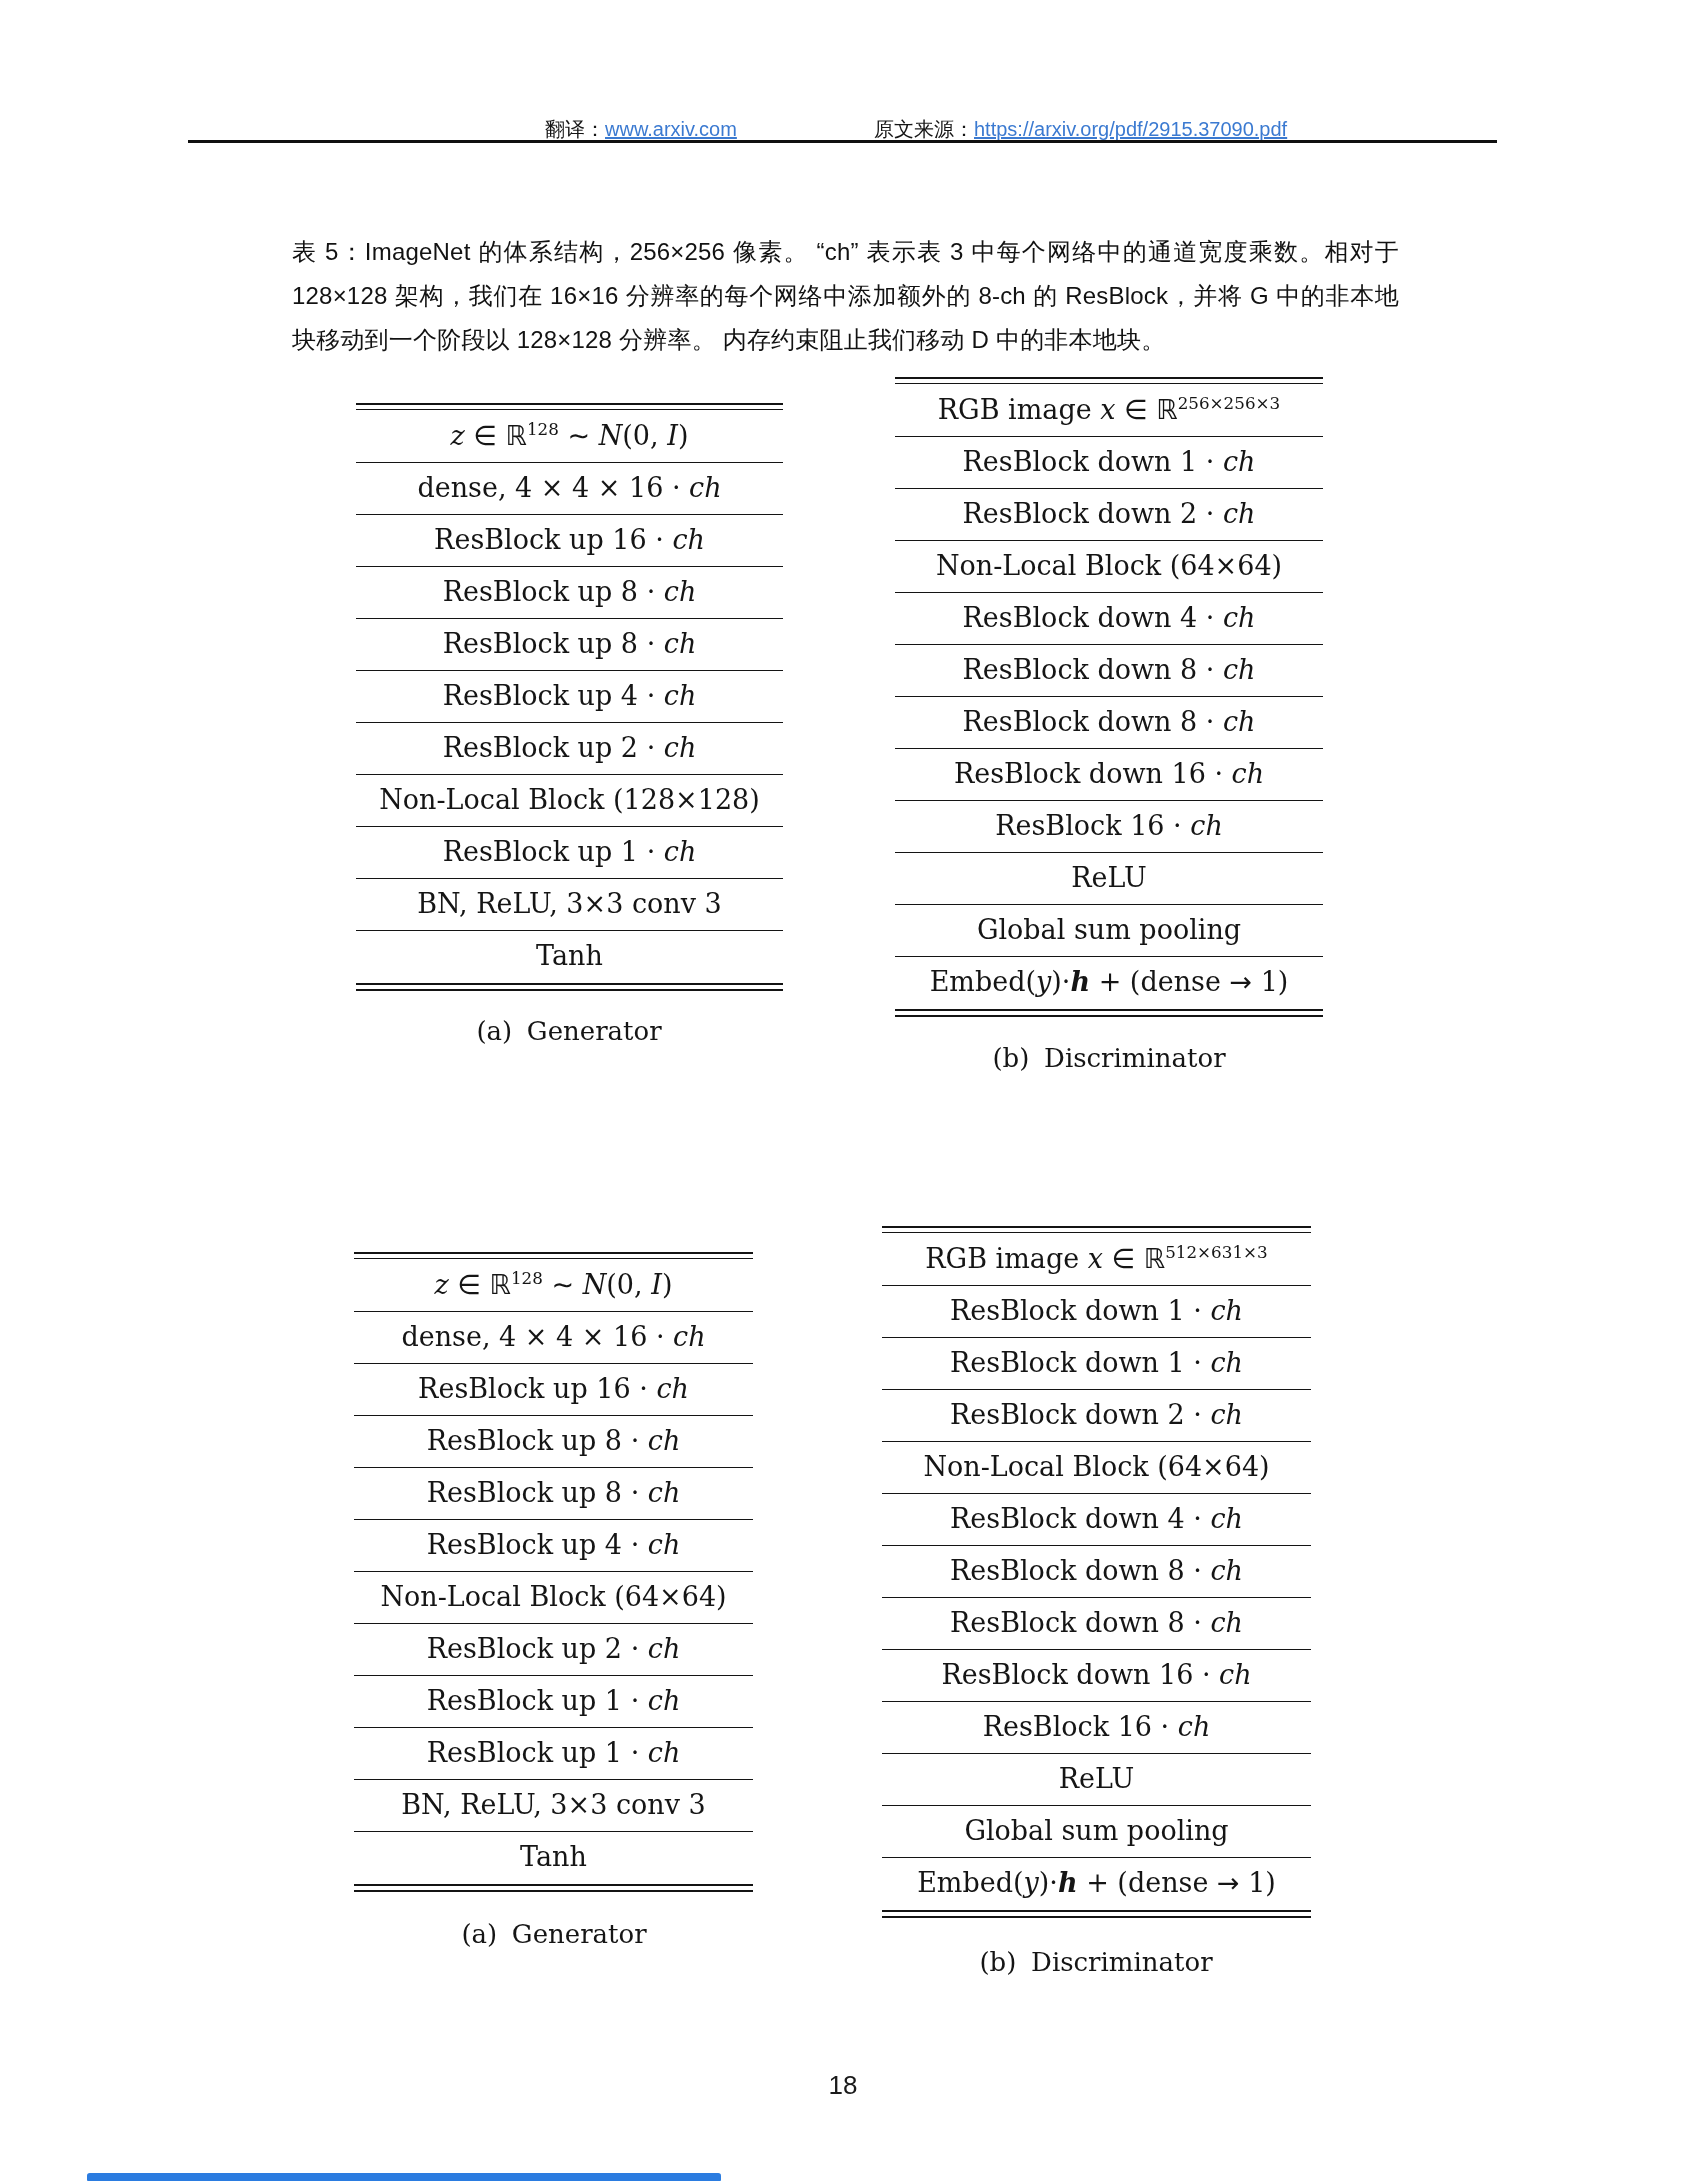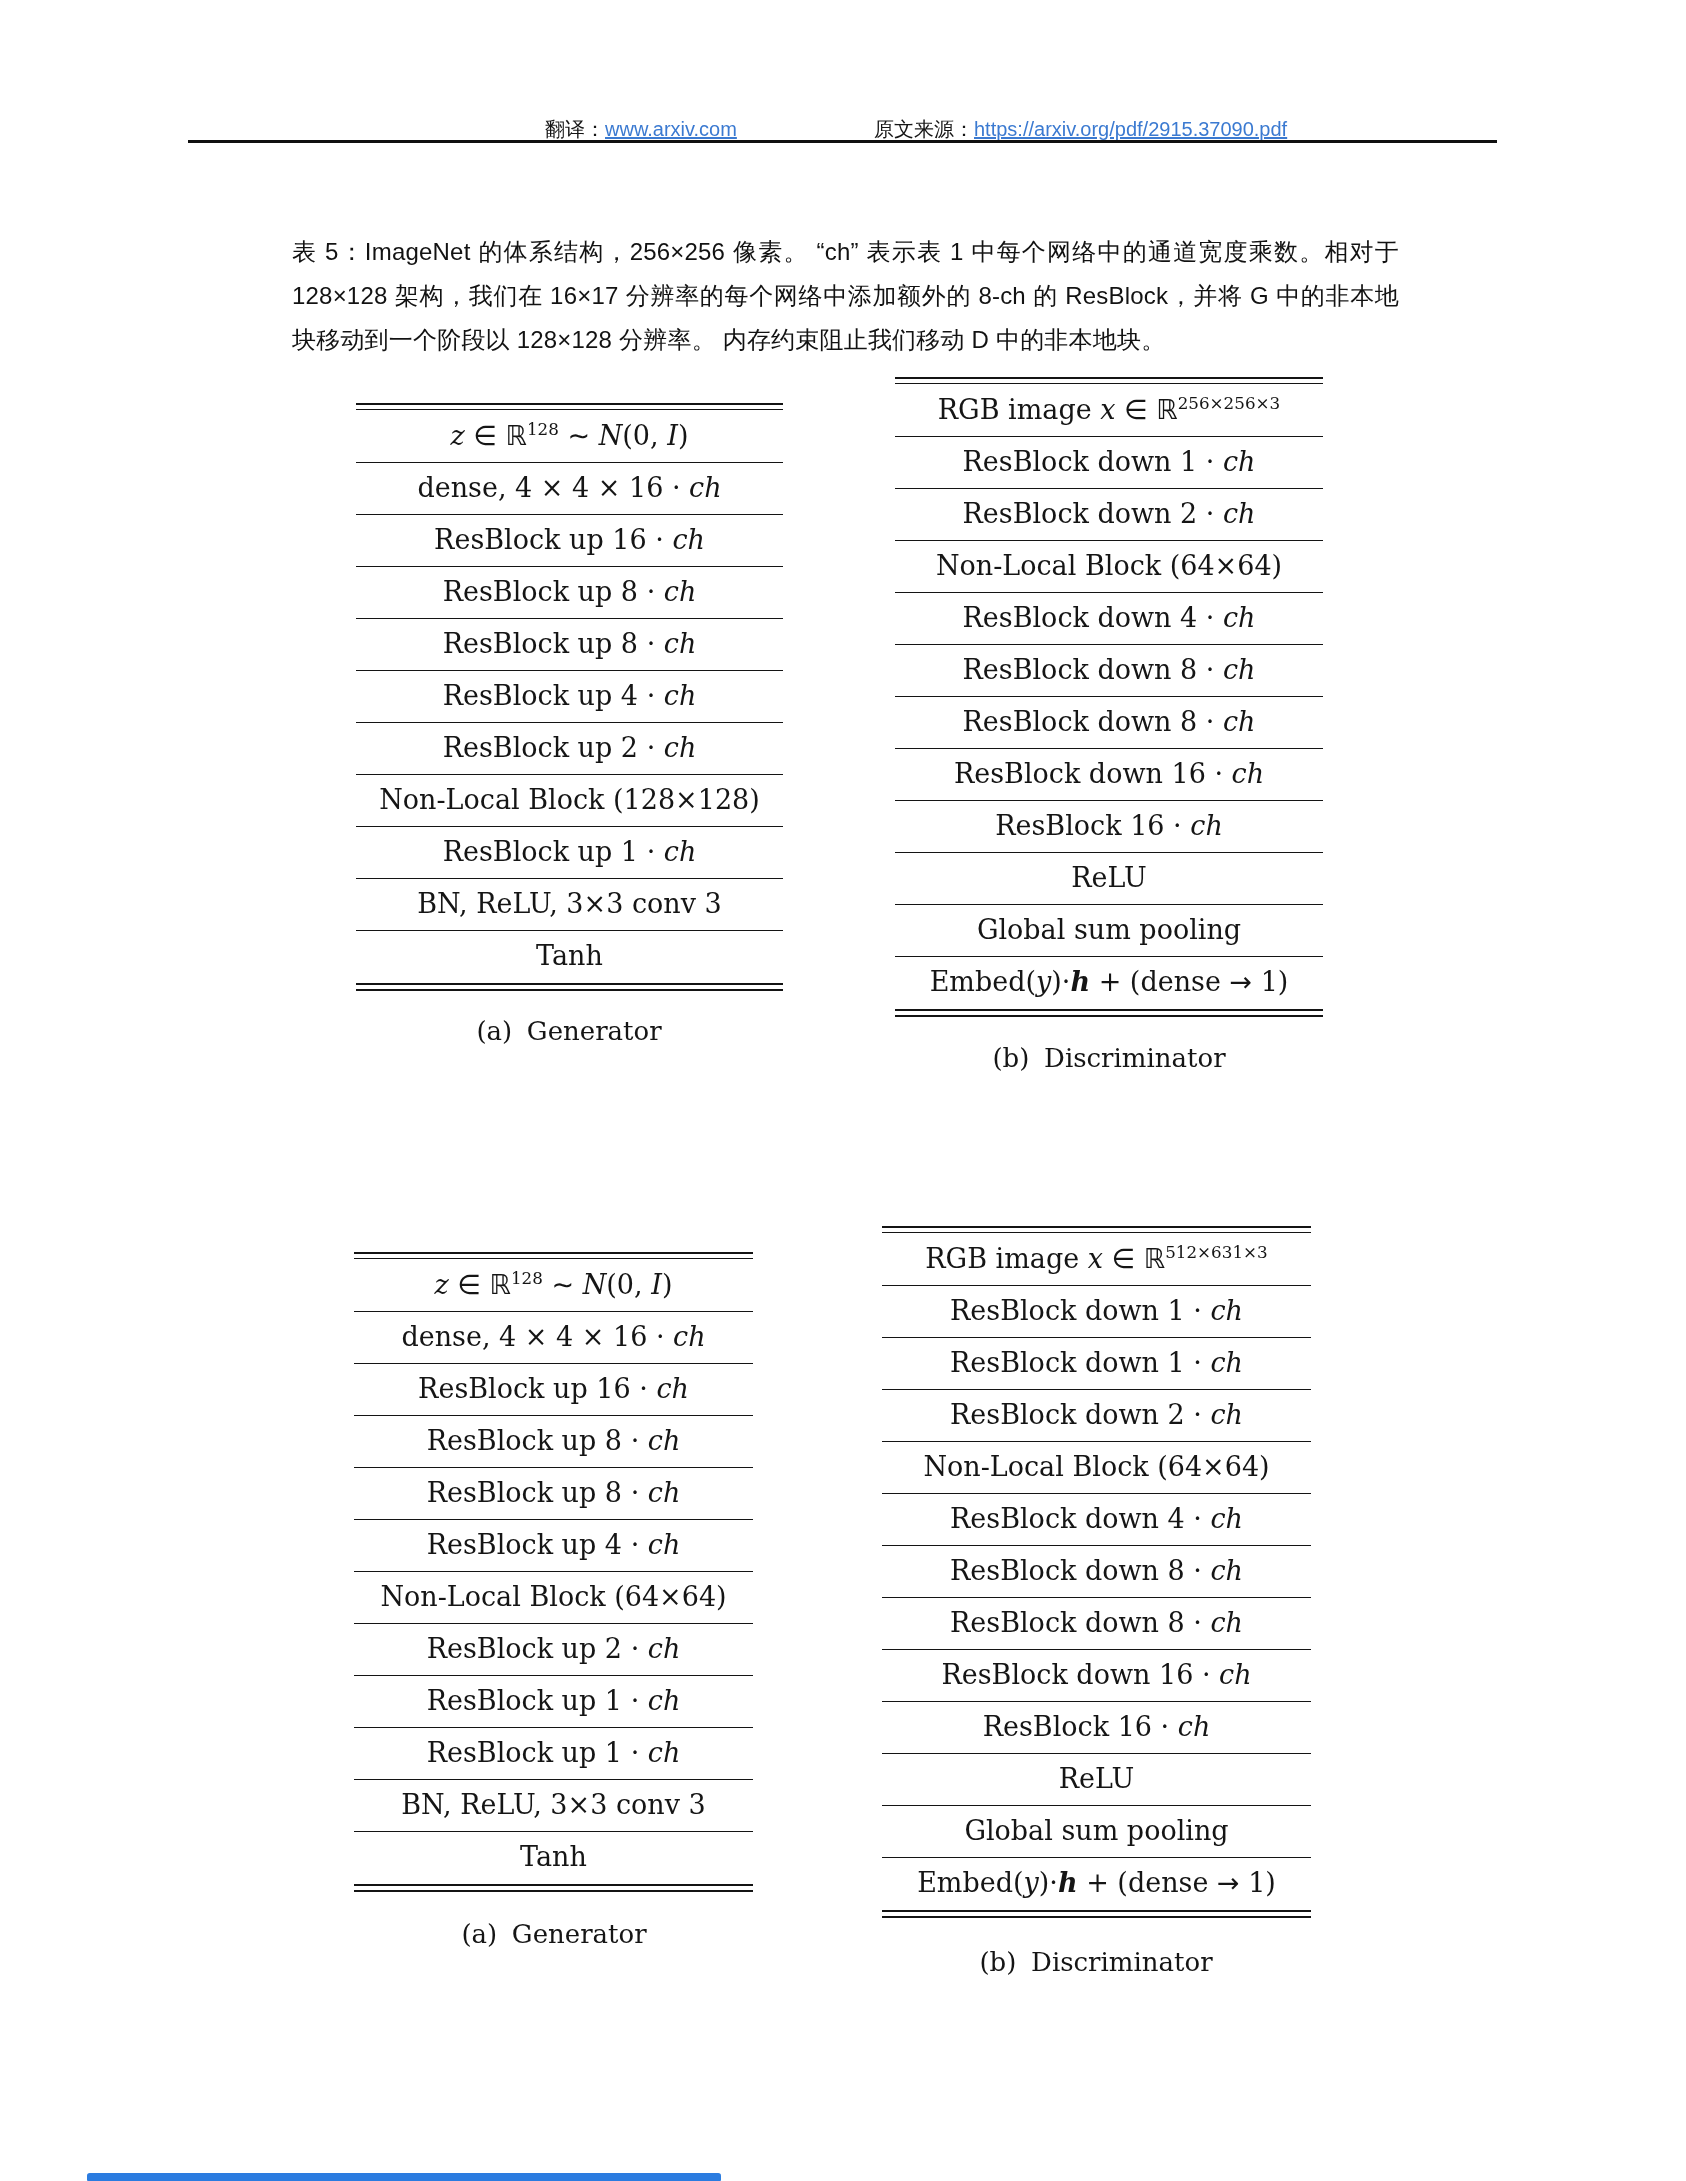--- a/index.html
+++ b/index.html
@@ -84,21 +84,21 @@
 <div class="page">
 
   <div class="hdr-group hdr-translation">
     <span>翻译：</span><a href="#">www.arxiv.com</a>
   </div>
   <div class="hdr-group hdr-source">
     <span>原文来源：</span><a href="#">https://arxiv.org/pdf/2915.37090.pdf</a>
   </div>
   <div class="hdr-rule"></div>
 
-  <div class="cn-caption cap-t5">表 5：ImageNet 的体系结构，256×256 像素。 “ch” 表示表 1 中每个网络中的通道宽度乘数。相对于 128×128 架构，我们在 16×17 分辨率的每个网络中添加额外的 8-ch 的 ResBlock，并将 G 中的非本地块移动到一个阶段以 128×128 分辨率。 内存约束阻止我们移动 D 中的非本地块。</div>
+  <div class="cn-caption cap-t5">表 5：ImageNet 的体系结构，256×256 像素。 “ch” 表示表 3 中每个网络中的通道宽度乘数。相对于 128×128 架构，我们在 16×16 分辨率的每个网络中添加额外的 8-ch 的 ResBlock，并将 G 中的非本地块移动到一个阶段以 128×128 分辨率。 内存约束阻止我们移动 D 中的非本地块。</div>
 
   <div class="arch-table gen256">
       <div class="trow"><i>z</i> <span class="msym">∈</span> <span class="msym">ℝ</span><sup>128</sup> <span class="msym">∼</span> <i class="mcal">N</i>(0, <i>I</i>)</div>
       <div class="trow">dense, 4 × 4 × 16 · <i>ch</i></div>
       <div class="trow">ResBlock up 16 · <i>ch</i></div>
       <div class="trow">ResBlock up 8 · <i>ch</i></div>
       <div class="trow">ResBlock up 8 · <i>ch</i></div>
       <div class="trow">ResBlock up 4 · <i>ch</i></div>
       <div class="trow">ResBlock up 2 · <i>ch</i></div>
       <div class="trow">Non-Local Block (128×128)</div>
@@ -157,16 +157,17 @@
       <div class="trow">Global sum pooling</div>
       <div class="trow">Embed(<i>y</i>)·<b><i>h</i></b> + (dense <span class="msym">→</span> 1)</div>
     </div>
   <div class="subcap sc-gen512">
     <span class="lbl">(a)</span><span>Generator</span>
   </div>
   <div class="subcap sc-disc512">
     <span class="lbl">(b)</span><span>Discriminator</span>
   </div>
 
+  <div class="page-number">18</div>
   <div class="footer-bar" style="background: rgb(43, 124, 224);"></div>
 
 </div>
 
 
 </body></html>

